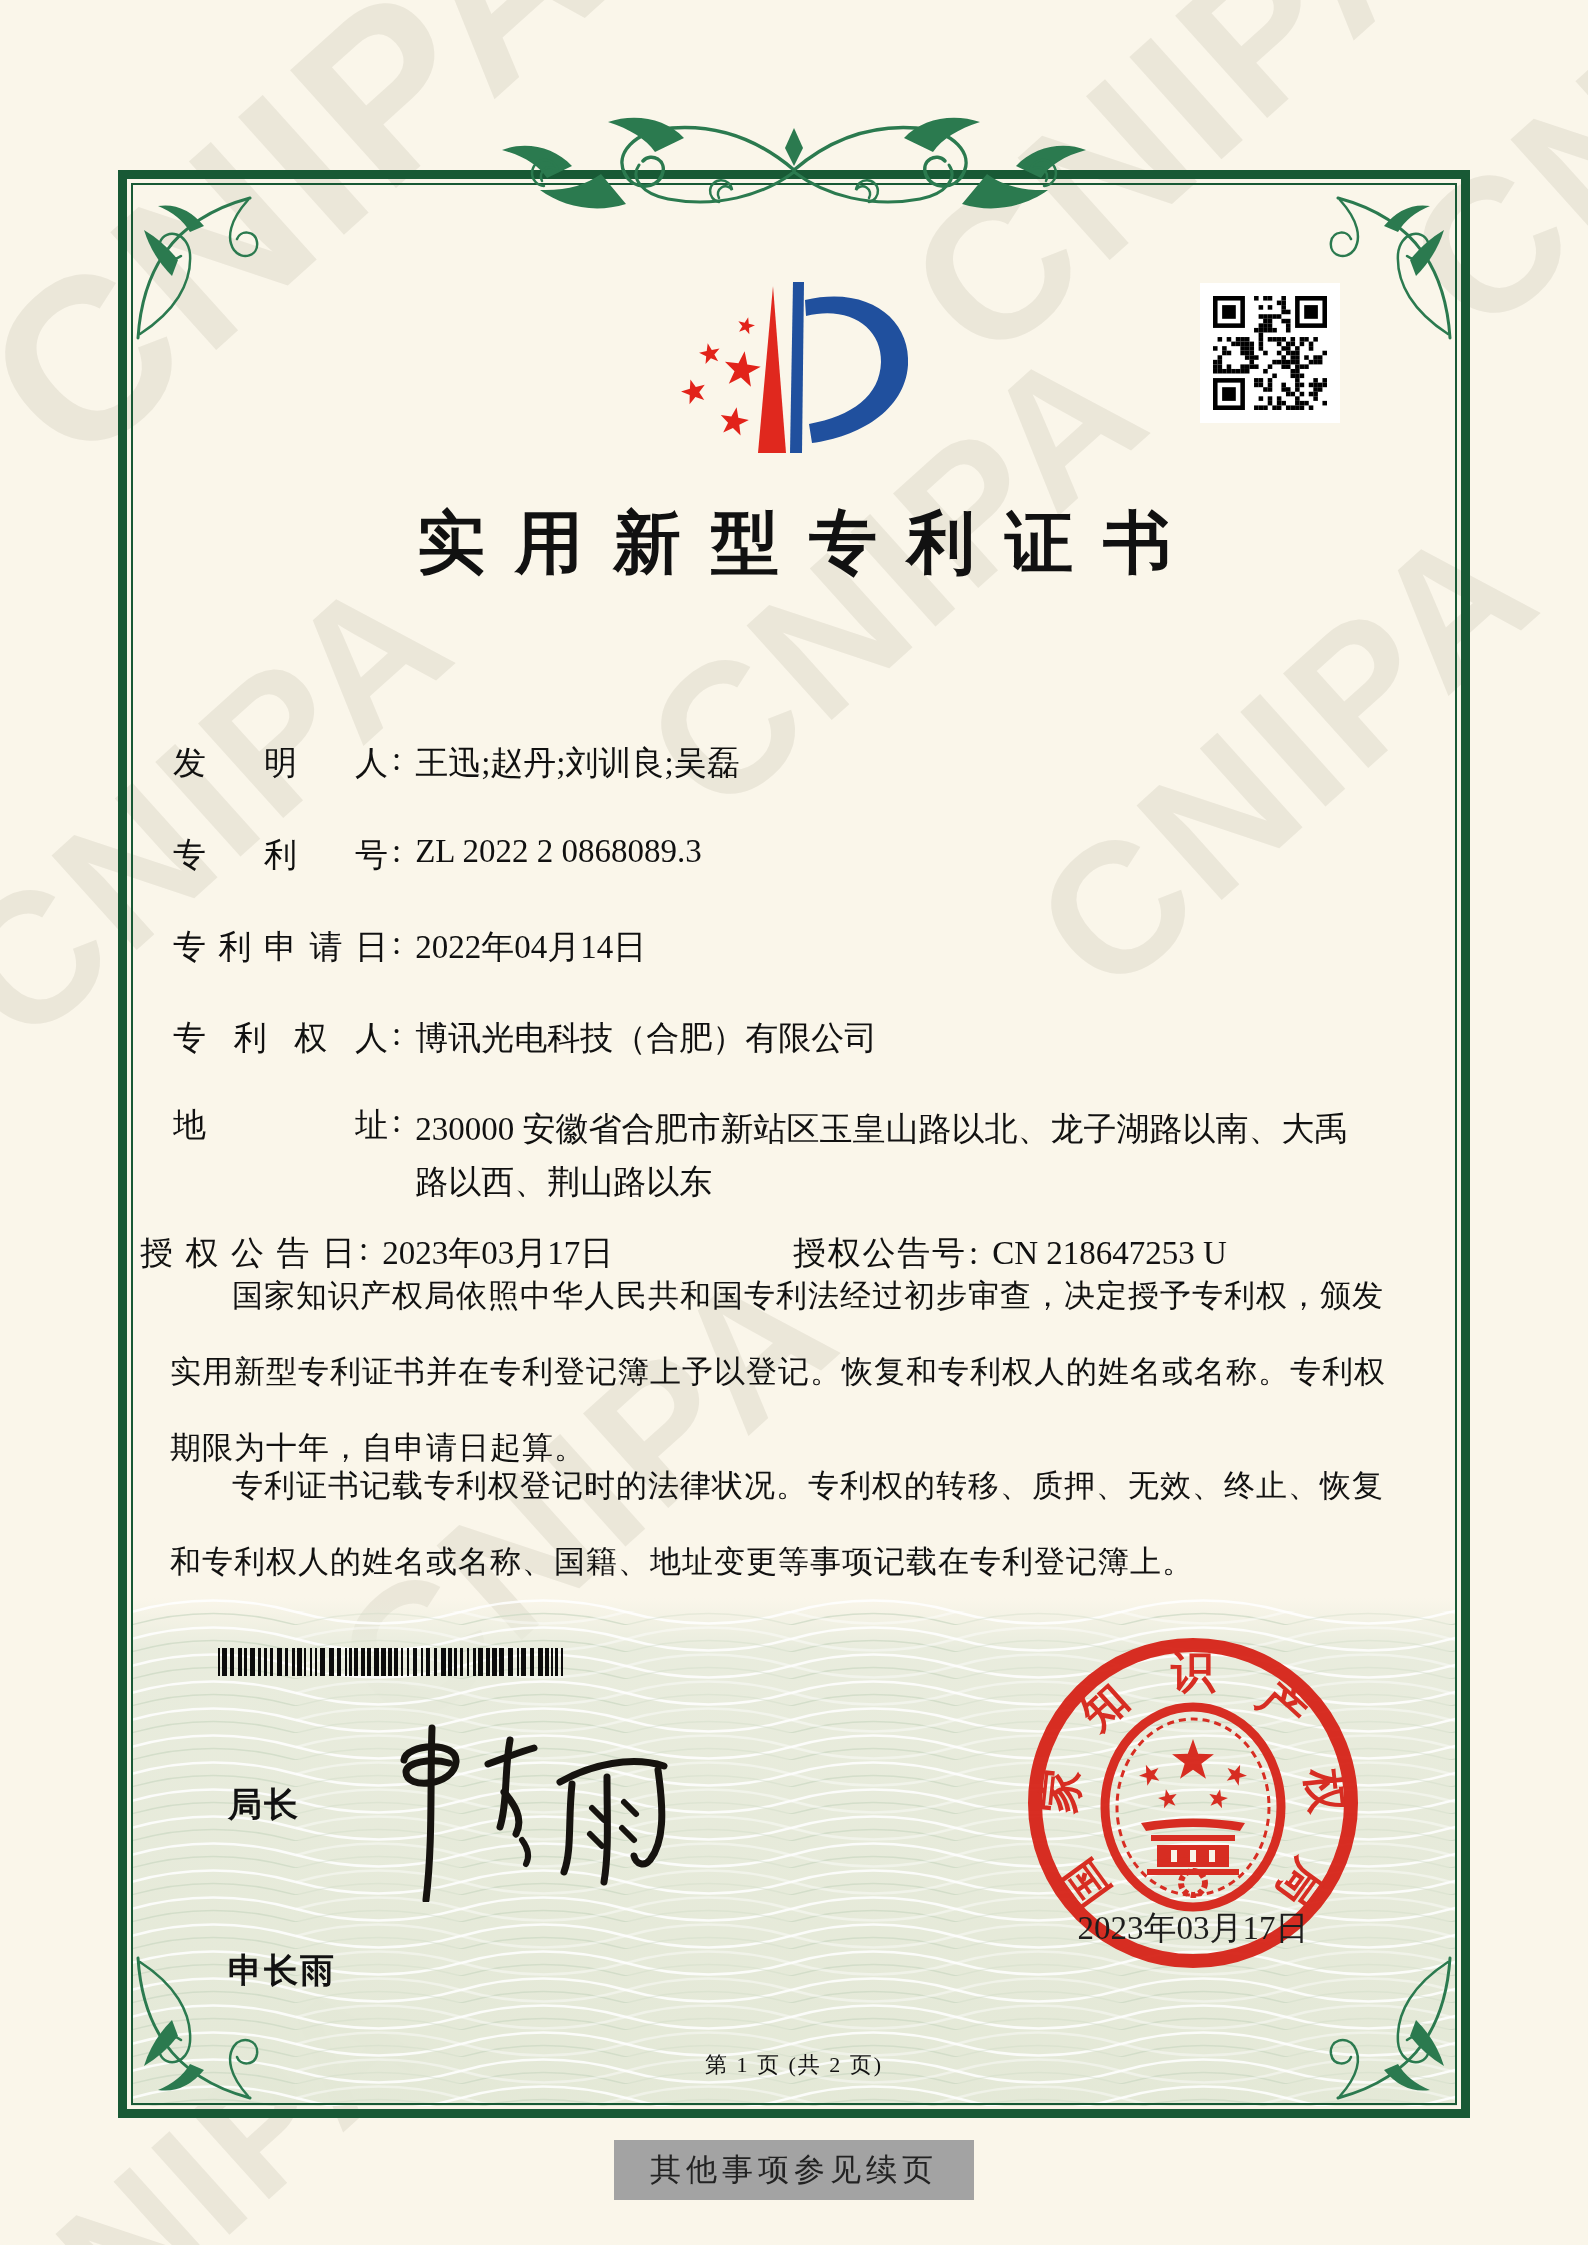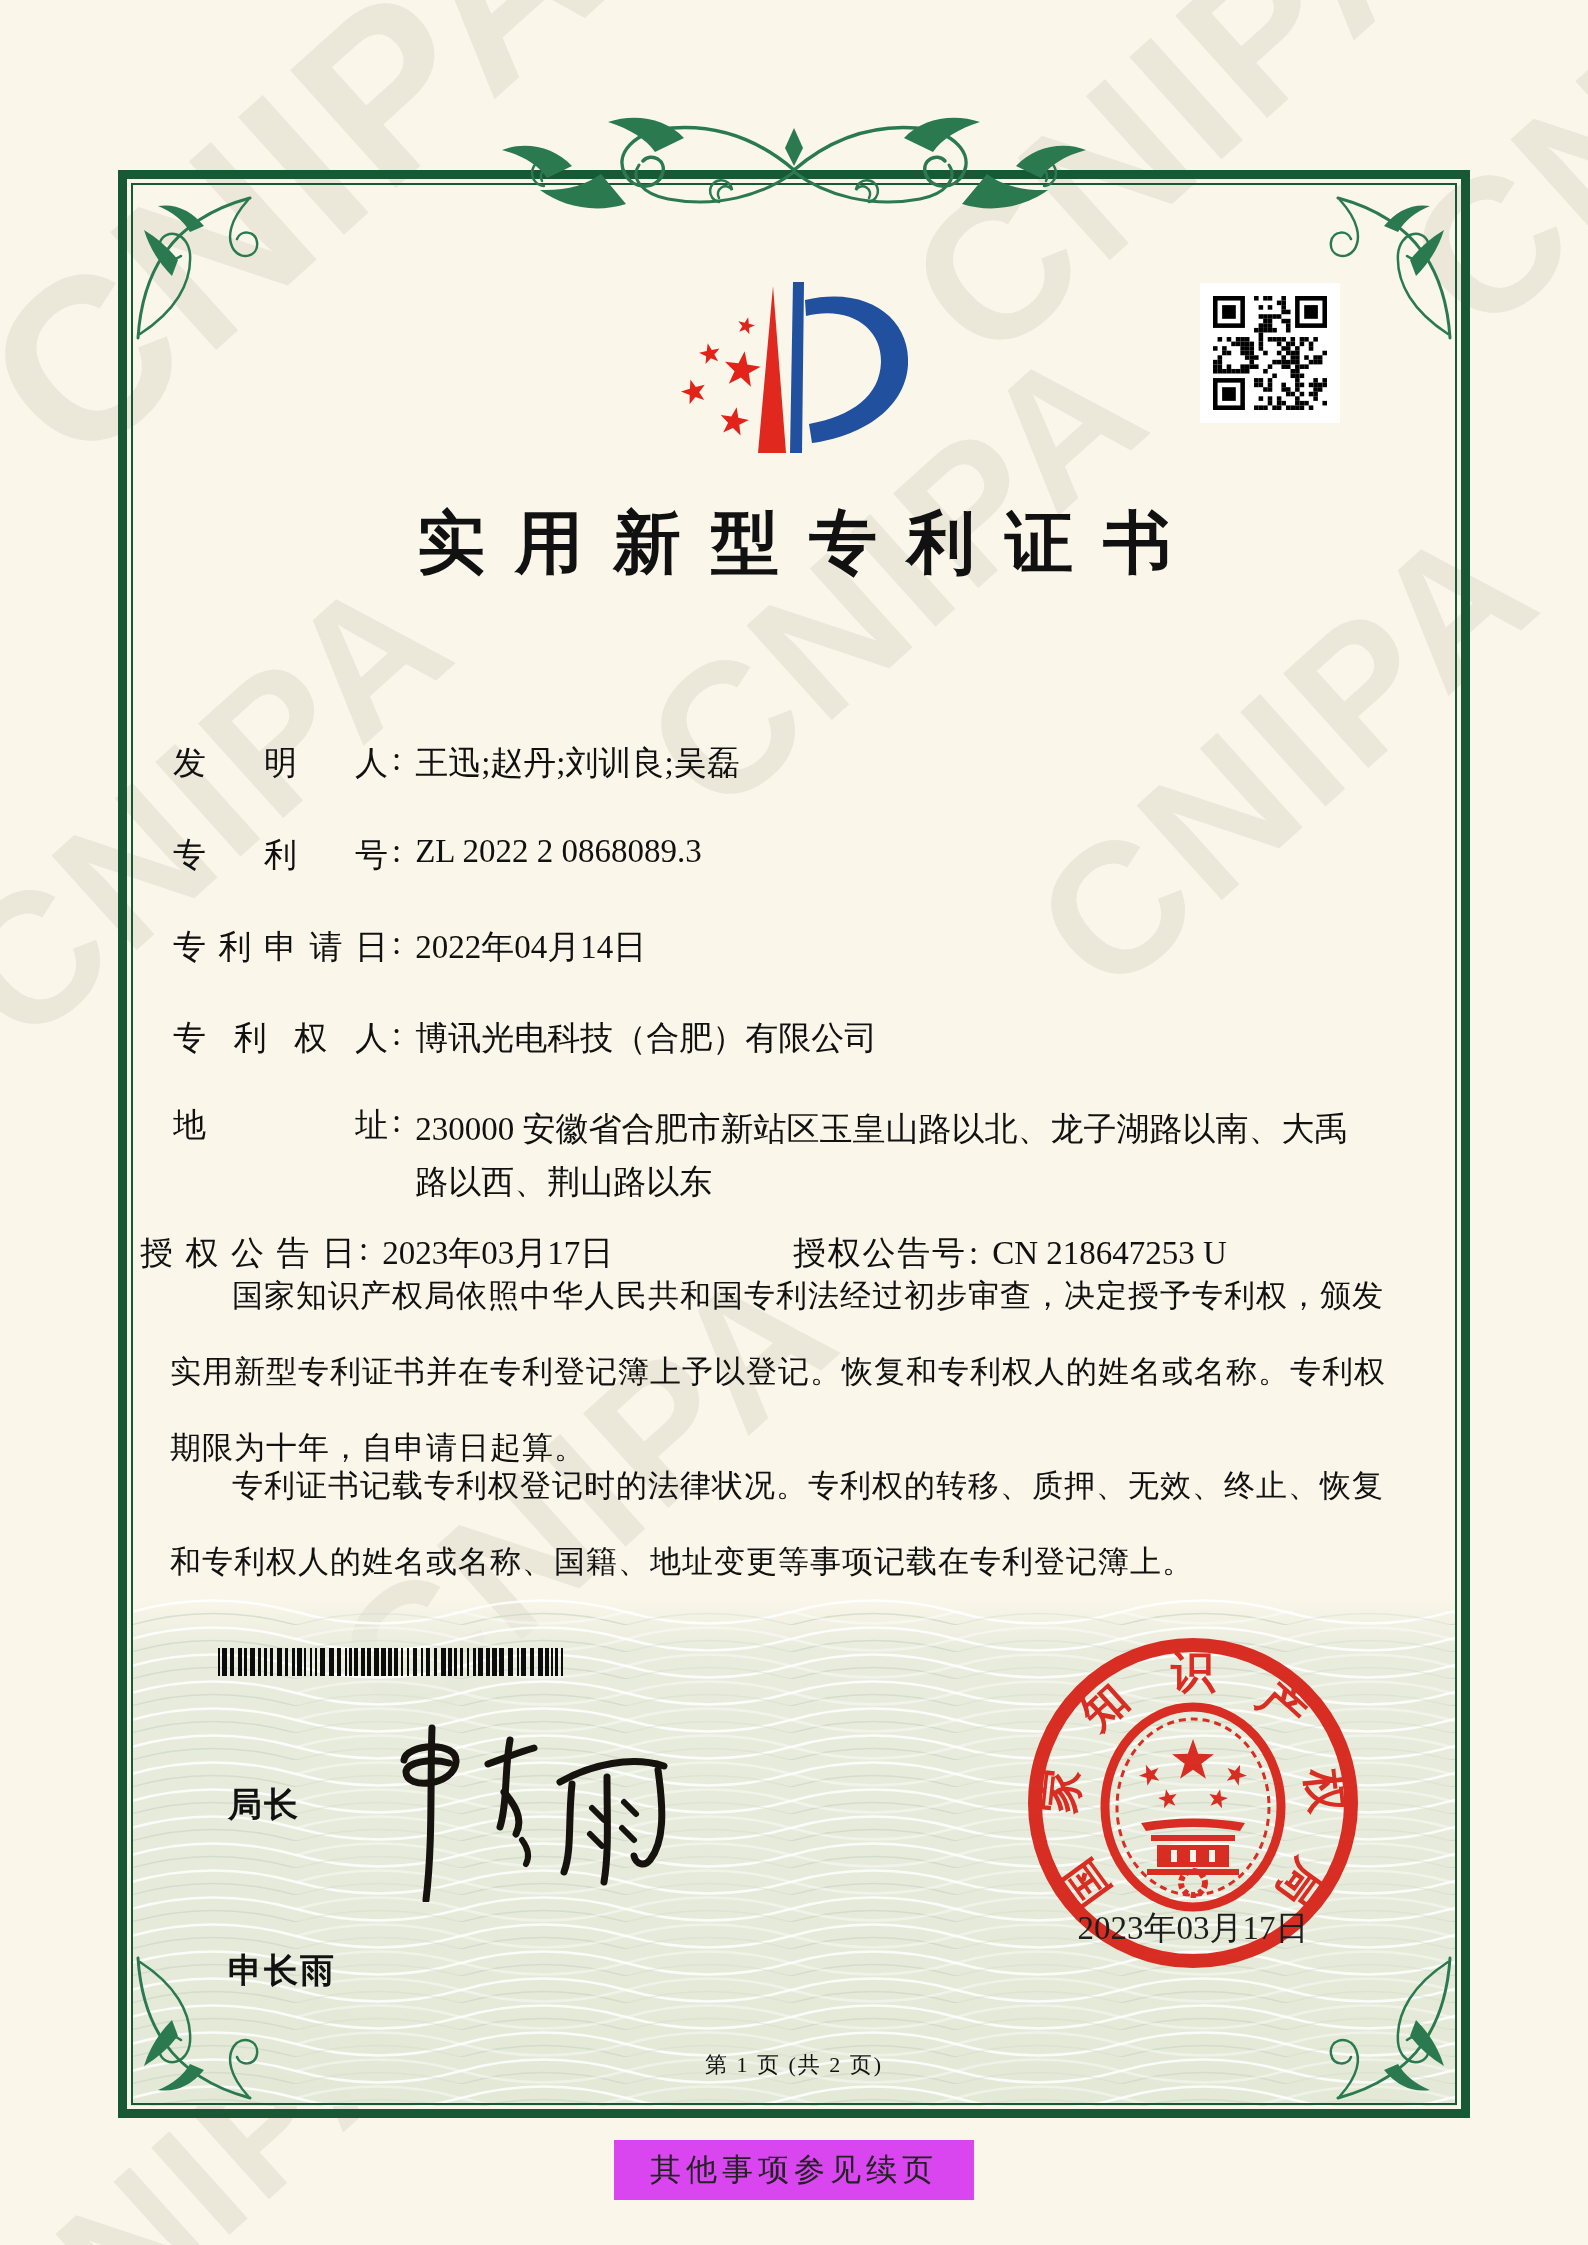--- a/index.html
+++ b/index.html
@@ -59,21 +59,21 @@
   .signature{position:absolute; left:392px; top:1722px; z-index:5;}
   
   .seal{position:absolute; left:1021px; top:1631px; width:344px; height:344px; z-index:5; opacity:0.96;}
   .seal-char{font-size:44px; fill:#d7261b; font-weight:bold; text-anchor:middle;
              dominant-baseline:middle; font-family:"Liberation Serif",serif;}
   .seal-date{font-size:33px; fill:#151515; text-anchor:middle; font-family:"Liberation Serif",serif;}
   
   .page-info{position:absolute; left:0; top:2050px; width:100%; text-align:center;
              font-size:22px; letter-spacing:2px; z-index:4;}
   .note-box{position:absolute; left:50%; transform:translateX(-50%); top:2140px;
-            background:#d946ef; padding:9px 36px; z-index:4;}
+            background:#a3a3a3; padding:9px 36px; z-index:4;}
   .note-text{font-size:31px; letter-spacing:5px; color:#222;}
   .green-stroke{stroke:#2b7a4f; fill:none; stroke-linecap:round;}
   .green-fill{fill:#2b7a4f;}
 </style>
 </head>
 <body>
 
 <div id="page">
 
   <div class="wm" style="left:-70px; top:40px; font-size:230px;">CNIPA</div>

